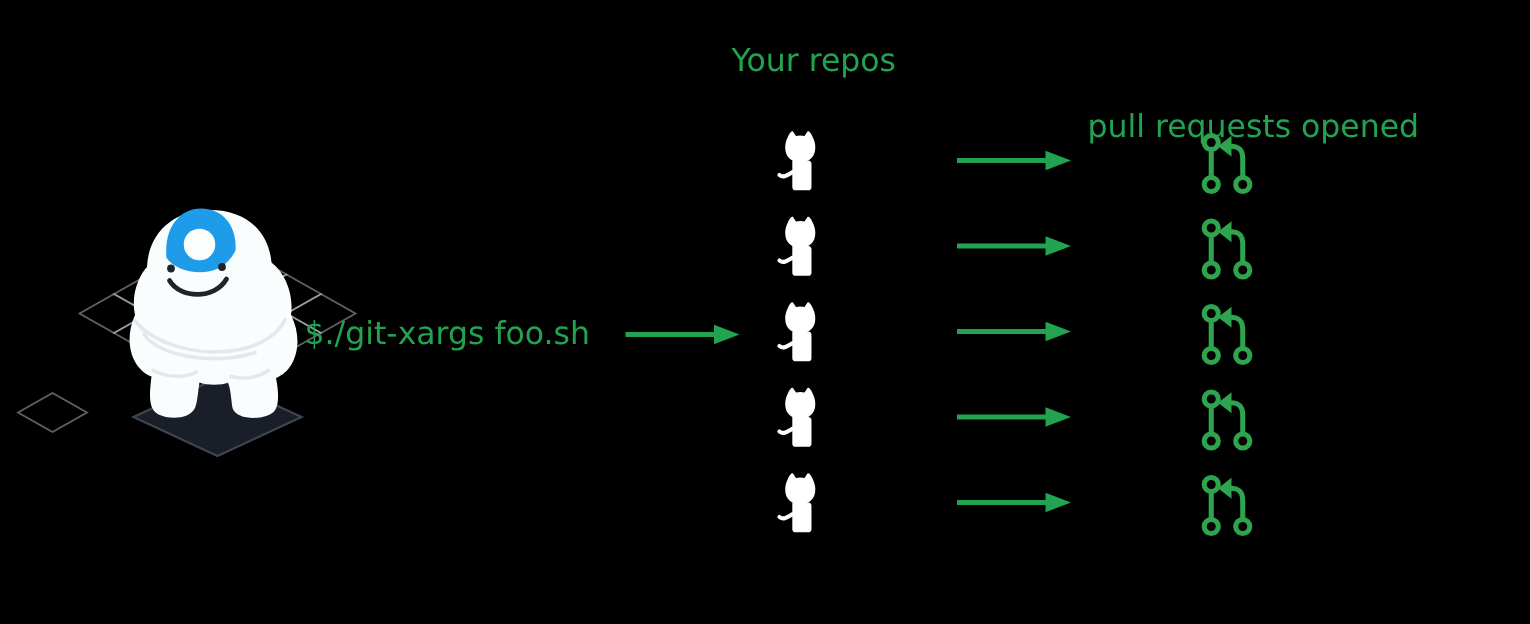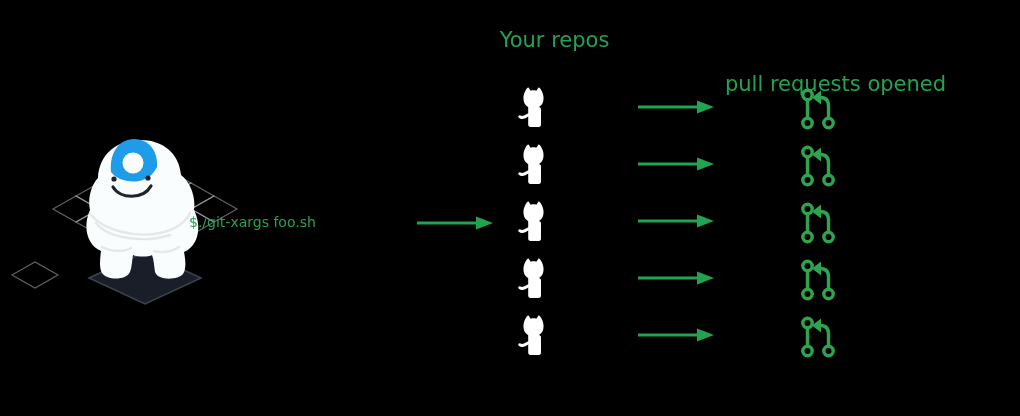--- a/index.html
+++ b/index.html
@@ -9,26 +9,26 @@
     background:var(--bg,#000);
     overflow:hidden;
     font-family:"DejaVu Sans","Liberation Sans",sans-serif;
   }
   .heading{
     position:absolute;top:27px;
     color:var(--green,#22a351);
     font-size:21px;line-height:26px;
     text-align:center;white-space:nowrap;
   }
-  #heading-repos{left:472px;width:165px;}
+  #heading-repos{left:460px;width:165px;}
   #heading-prs{left:713px;width:245px;margin-top:44px;}
   #command-text{
-    position:absolute;left:189px;top:209px;
+    position:absolute;left:203px;top:209px;
     color:var(--green,#22a351);
-    font-size:14px;line-height:27px;white-space:nowrap;
+    font-size:21px;line-height:27px;white-space:nowrap;
   }
   #command-arrow{position:absolute;left:416px;top:215px;width:78px;height:16px;color:var(--green,#22a351);}
   #mascot-scene{position:absolute;left:0px;top:115px;width:250px;height:200px;}
   #rows{
     position:absolute;left:510px;top:85px;
     display:flex;flex-direction:column;gap:13px;
   }
   .flow-row{position:relative;width:330px;height:44px;}
   .repo-icon{position:absolute;left:5px;top:1px;width:37px;height:42px;color:#ffffff;}
   .flow-arrow{position:absolute;left:127px;top:13px;width:78px;height:18px;color:var(--green,#22a351);}

